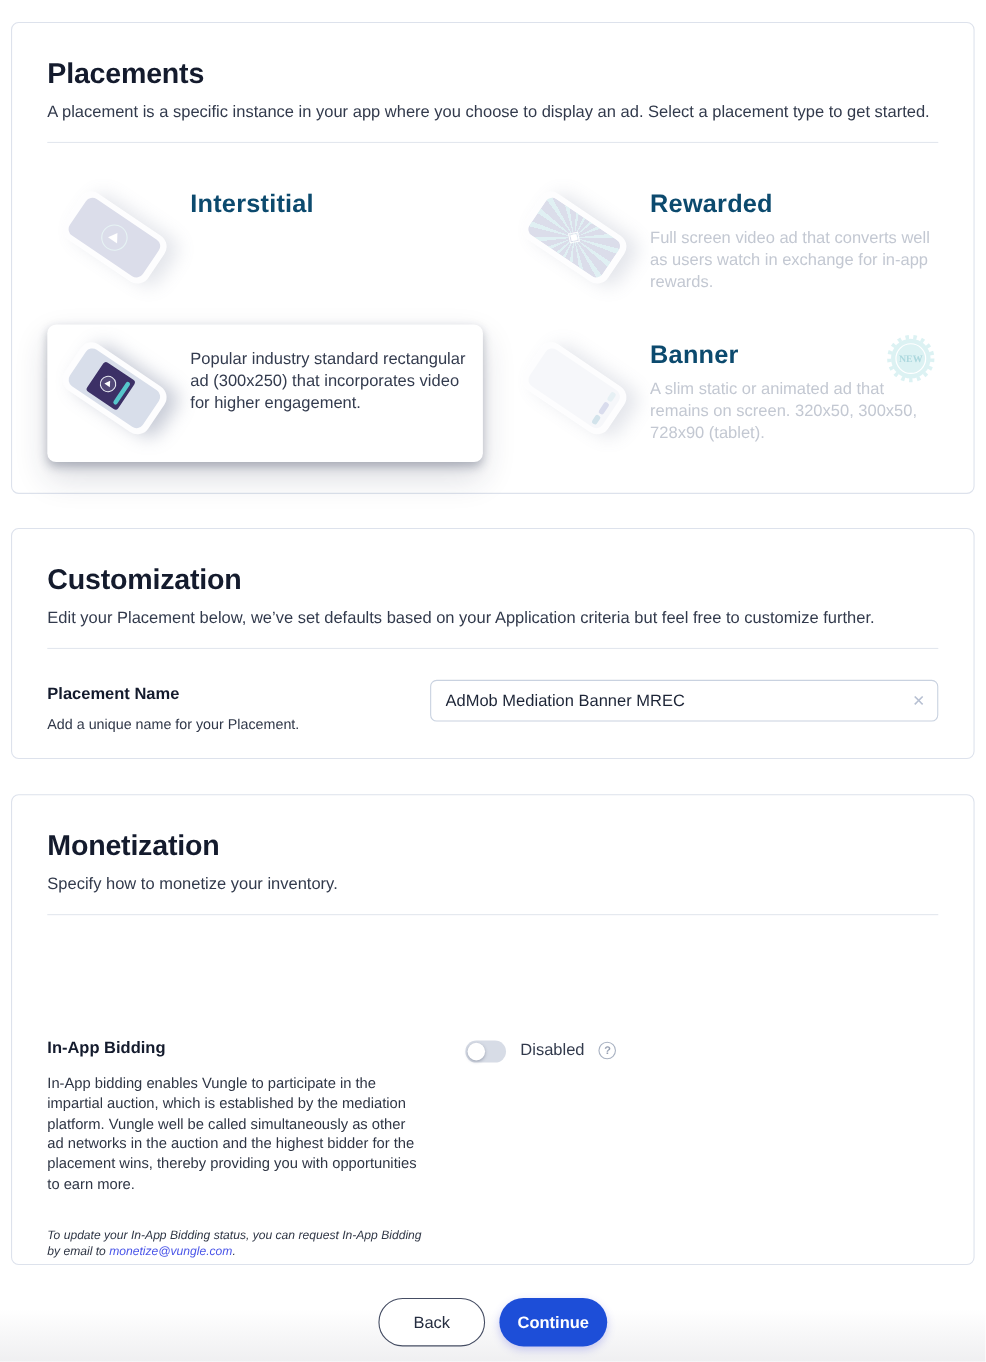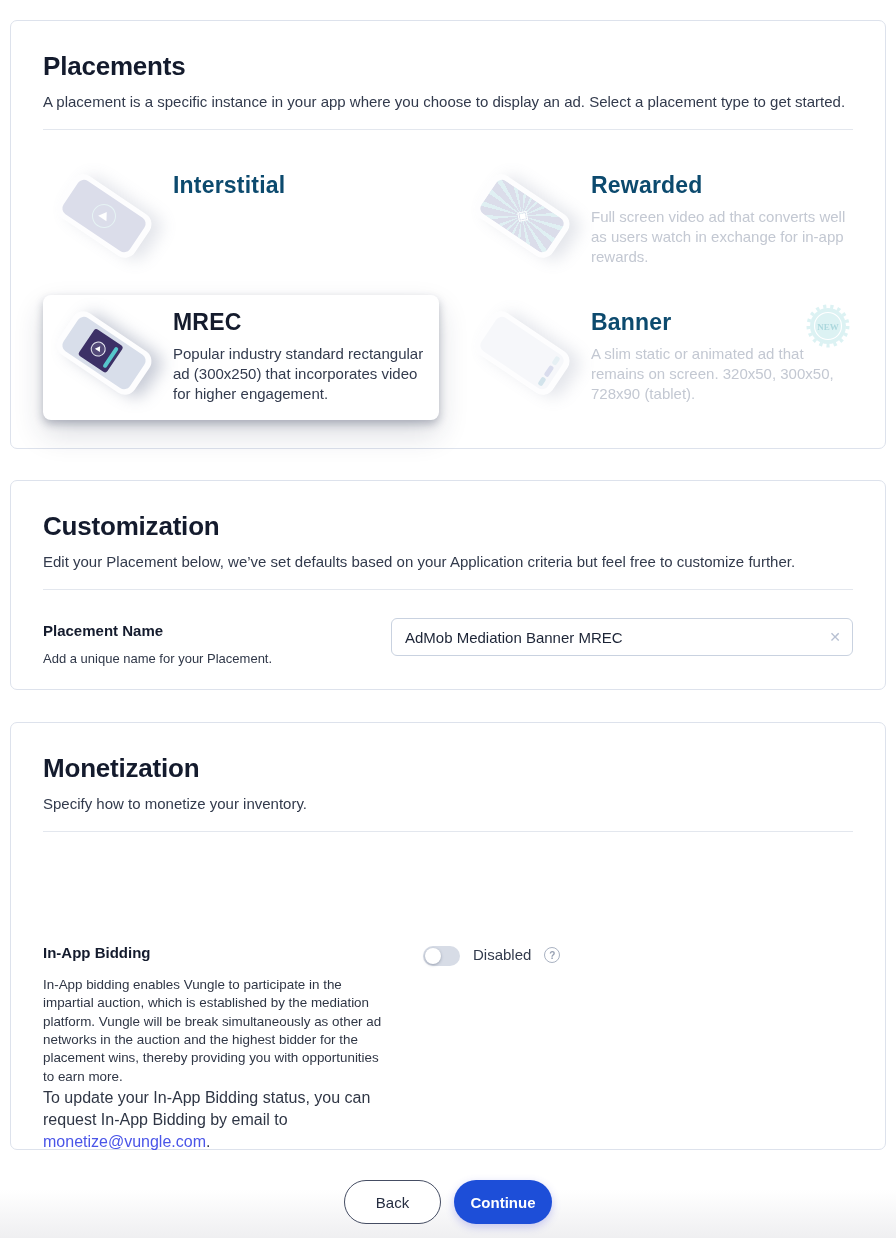--- a/index.html
+++ b/index.html
@@ -130,21 +130,21 @@
   .clear-x {
     position:absolute; right:11px; top:50%; transform:translateY(-50%);
     font-size:14px; color:#b7c0d2; cursor:pointer; line-height:1;
   }
 
   
   .bidding-row { display:flex; margin-top:112px; }
   .bidding-left { width:343px; margin-right:37px; }
   .bidding-label { font-size:15px; font-weight:700; color:#141b2d; }
   .bidding-desc { margin-top:15px; font-size:13.4px; line-height:1.37; color:#2f3645; }
-  .bidding-note { margin-top:1px; font-size:16px; line-height:1.37; color:#2f3645; }
+  .bidding-note { margin-top:30px; font-size:11px; line-height:1.37; color:#2f3645;font-style:italic; }
   .bidding-note a { color:#4a55e8; text-decoration:none; }
   .bidding-right { display:flex; align-items:flex-start; gap:13px; padding-top:1px; }
   .toggle {
     position:relative; width:37px; height:20px; border-radius:10px;
     background:#d7dce6; cursor:pointer; flex-shrink:0; margin-top:1px;
   }
   .toggle-knob {
     position:absolute; left:2px; top:2px; width:16px; height:16px;
     background:#fff; border-radius:50%; box-shadow:0 1px 3px rgba(60,70,95,.4);
   }
@@ -219,21 +219,20 @@
             <div class="screen screen-mrec">
           <div class="mrec-ad">
                 <span class="mrec-ring"></span>
                 <span class="mrec-tri"></span>
                 <span class="mrec-bar"></span>
               </div>
         </div>
           </div>
       </div>
       <div class="tile-text">
-        <div class="tile-title">MREC</div>
         <div class="tile-desc">Popular industry standard rectangular ad (300x250) that incorporates video for higher engagement.</div>
       </div>
     </div>
 
     <div class="tile muted">
       <div class="tile-icon">
         <div class="phone">
             <div class="screen screen-banner">
           <div class="banner-strip">
                 <span class="bs1"></span>
@@ -276,21 +275,21 @@
 </section>
 
 <section class="card card-monetization">
   <h1 class="section-title">Monetization</h1>
   <p class="section-sub">Specify how to monetize your inventory.</p>
   <hr class="divider">
 
   <div class="bidding-row">
     <div class="bidding-left">
       <div class="bidding-label">In-App Bidding</div>
-      <p class="bidding-desc">In-App bidding enables Vungle to participate in the impartial auction, which is established by the mediation platform. Vungle will be break simultaneously as other ad networks in the auction and the highest bidder for the placement wins, thereby providing you with opportunities to earn more.</p>
+      <p class="bidding-desc">In-App bidding enables Vungle to participate in the impartial auction, which is established by the mediation platform. Vungle well be called simultaneously as other ad networks in the auction and the highest bidder for the placement wins, thereby providing you with opportunities to earn more.</p>
       <p class="bidding-note"><span>To update your In-App Bidding status, you can request In-App Bidding by email to </span><a href="#">monetize@vungle.com</a><span>.</span></p>
     </div>
     <div class="bidding-right">
       <div class="toggle">
         <div class="toggle-knob"></div>
       </div>
       <div class="toggle-status">Disabled</div>
       <div class="help-circle">?</div>
     </div>
   </div>

